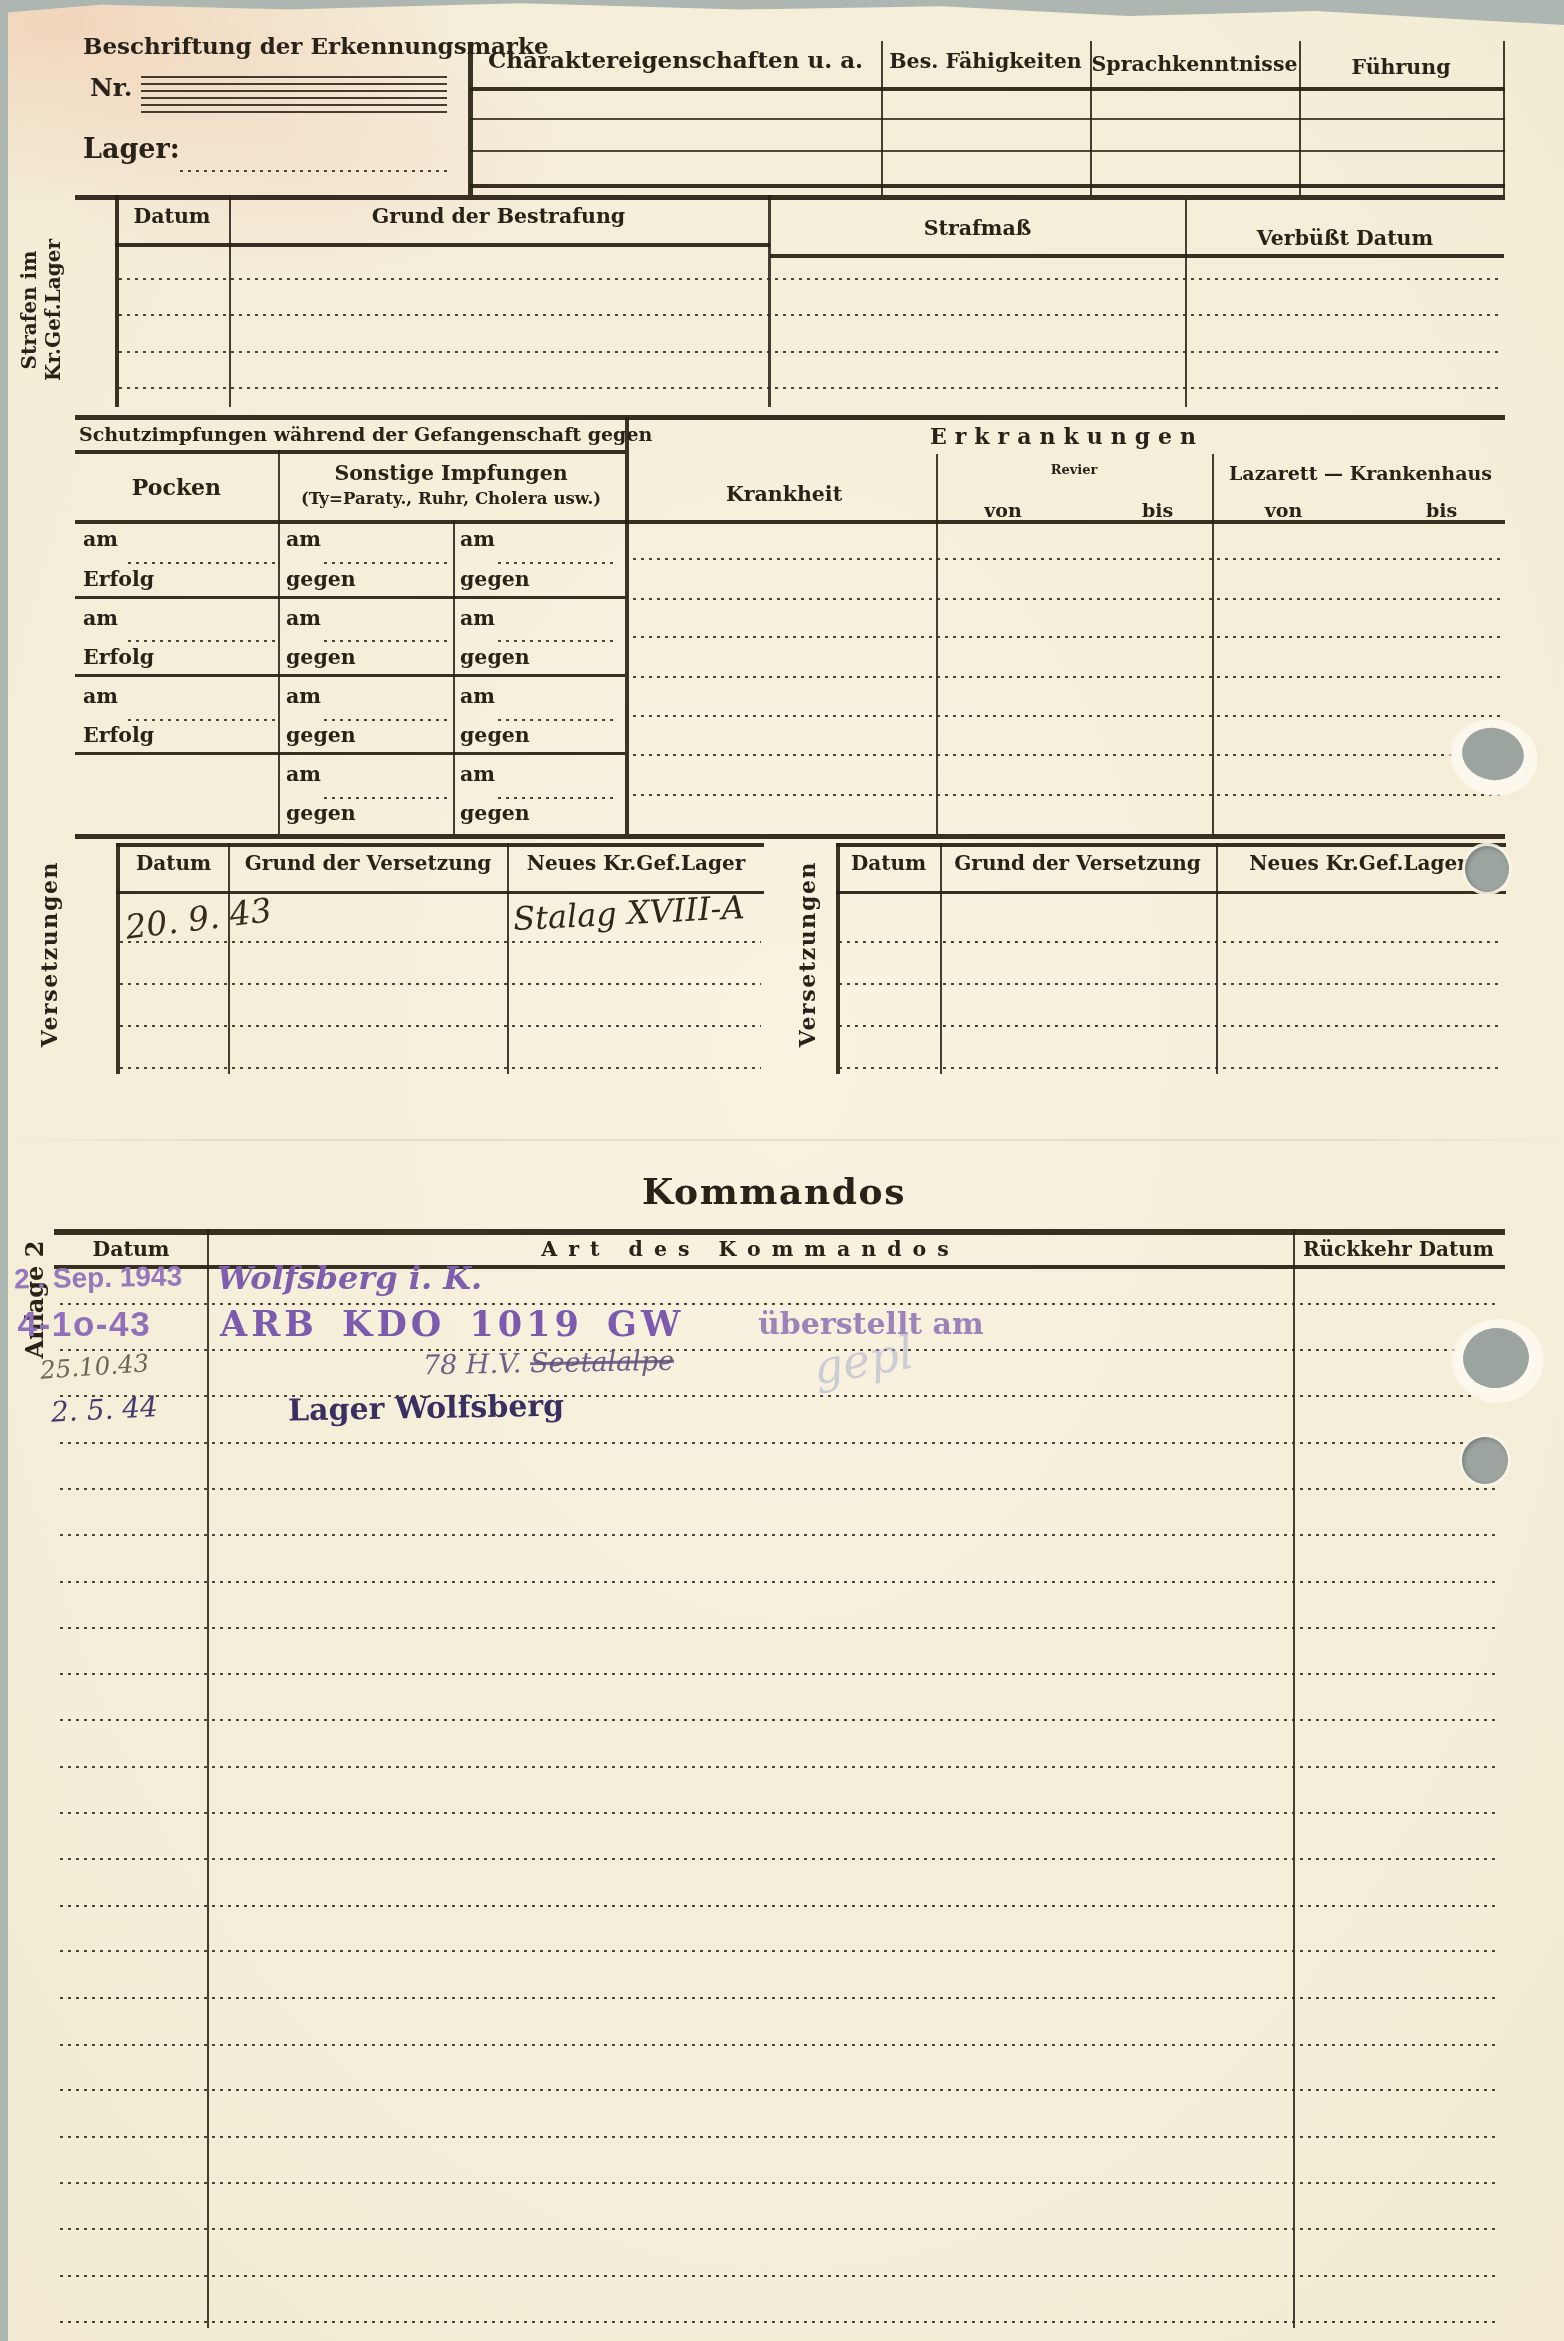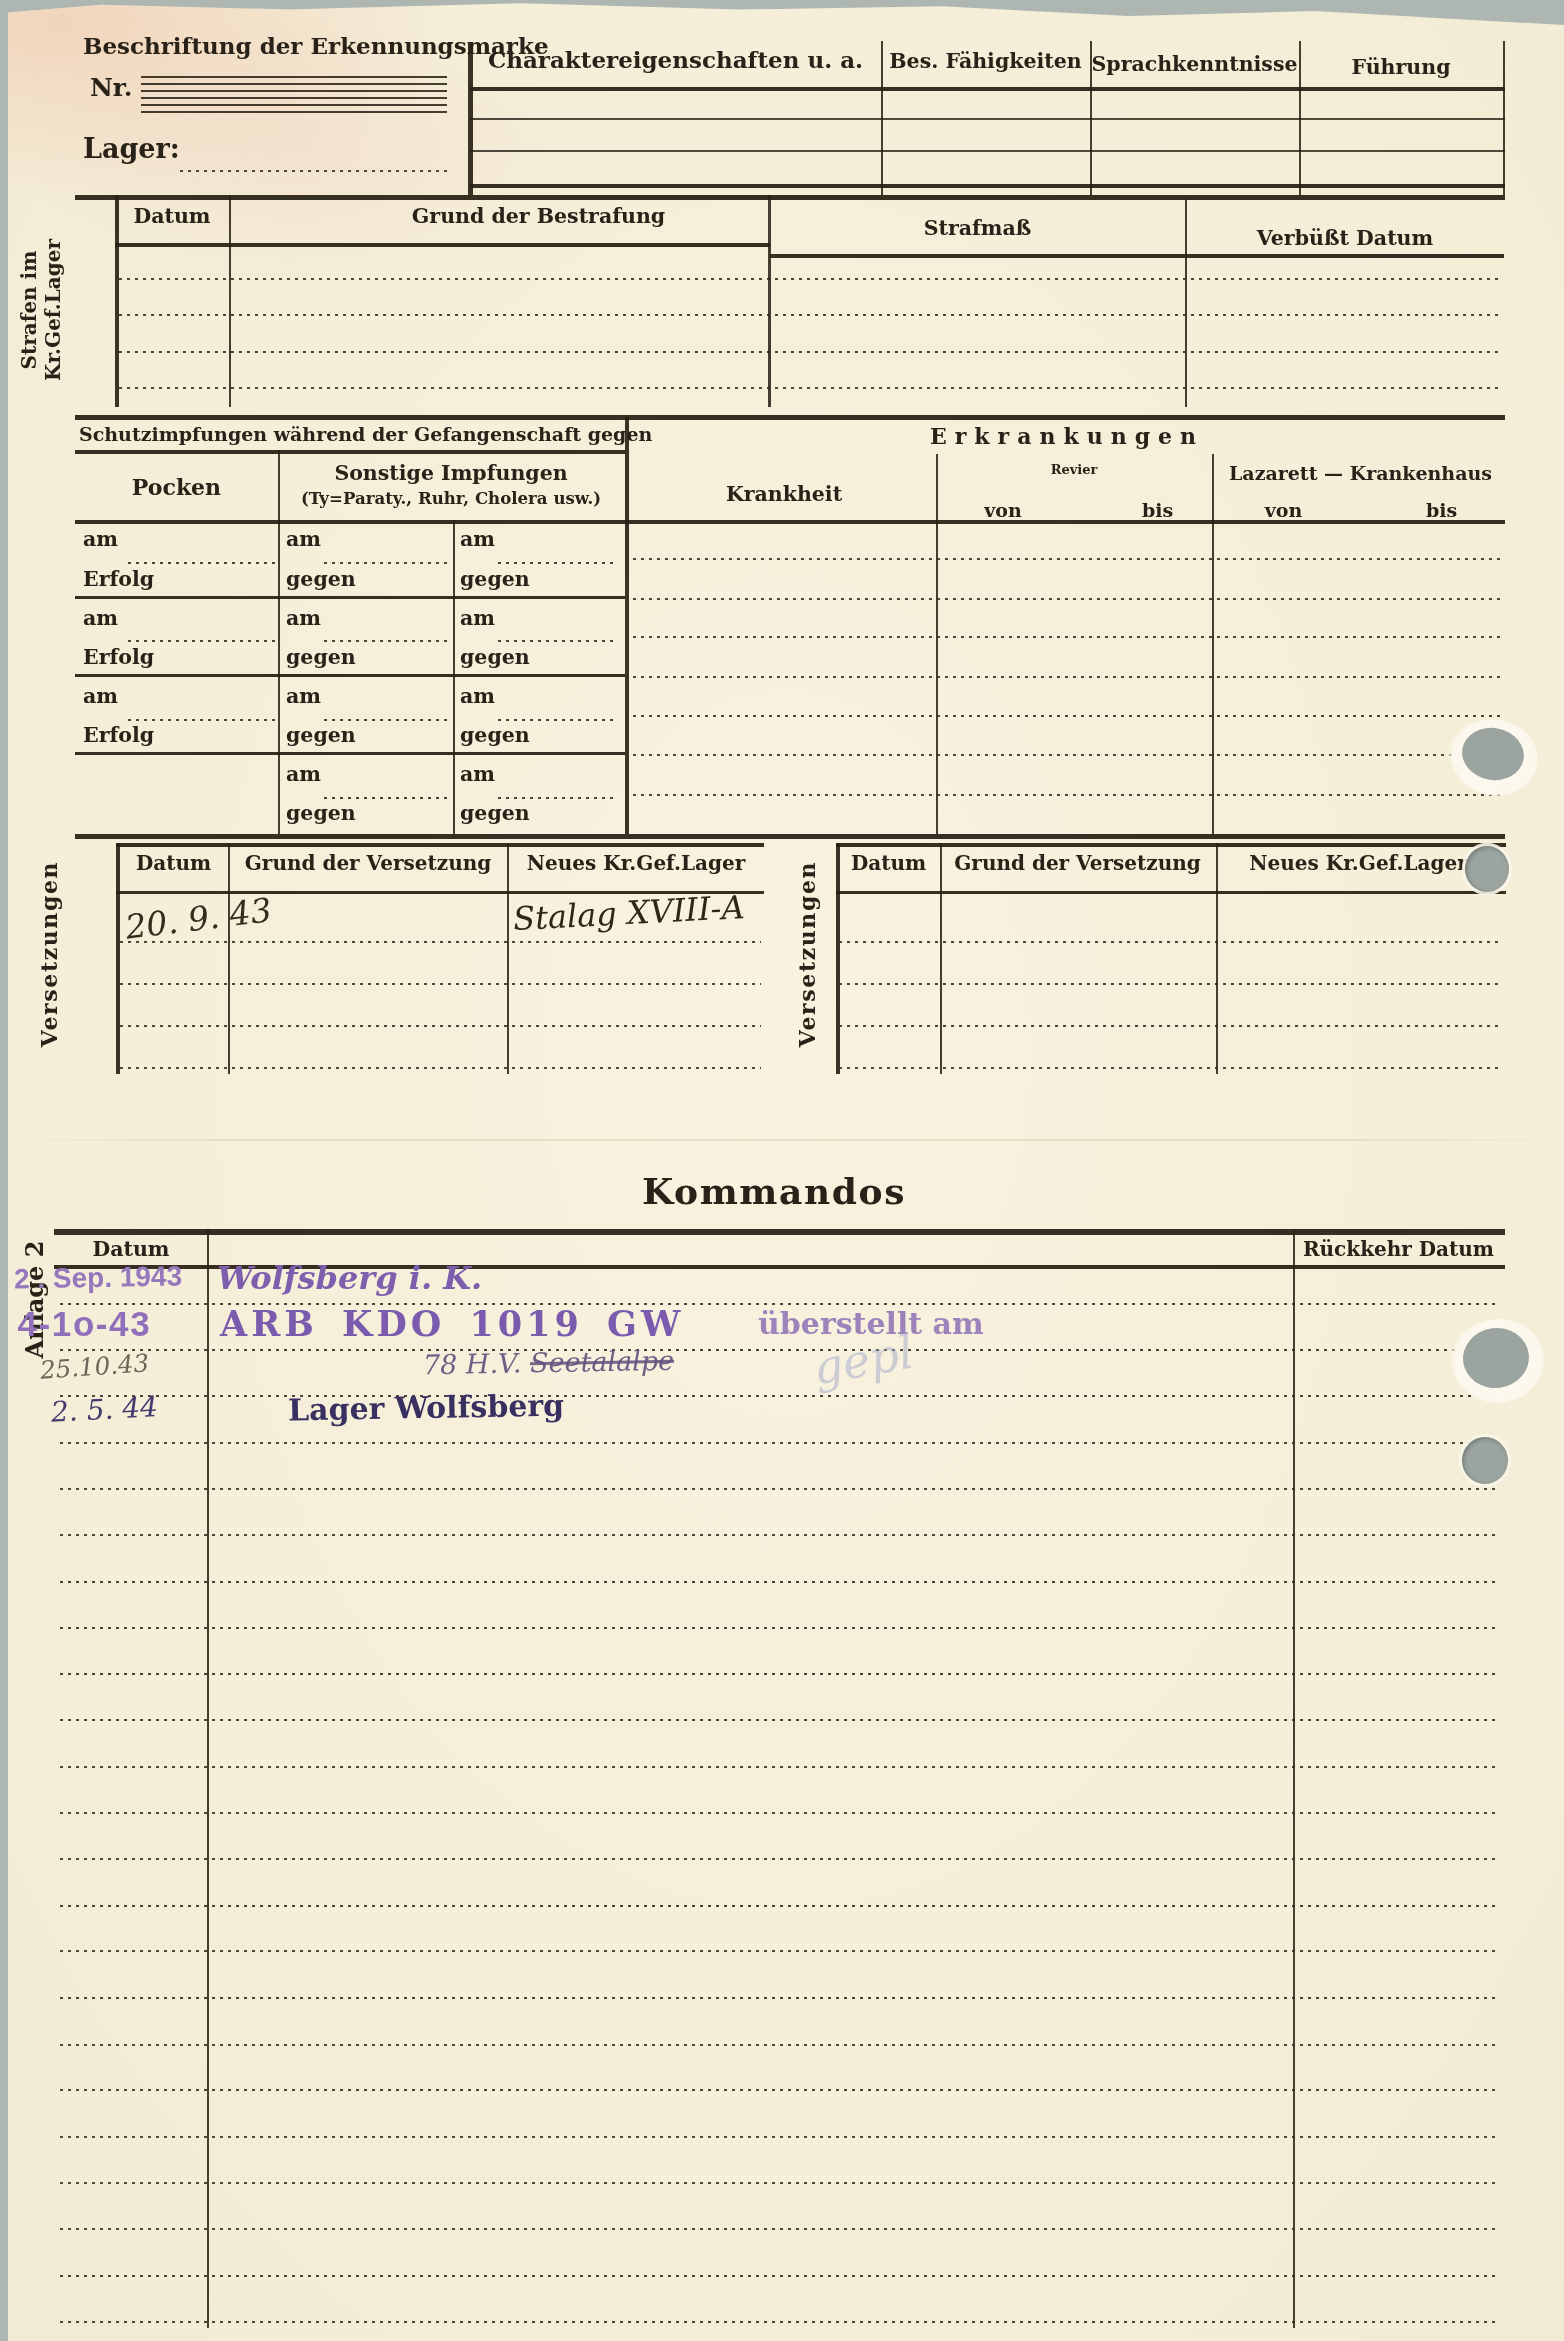--- a/index.html
+++ b/index.html
@@ -59,21 +59,21 @@
   <div class="th" style="left:462px;top:118px;width:1035px;"></div>
   <div class="th" style="left:462px;top:150px;width:1035px;"></div>
   <div class="bh" style="left:462px;top:184px;width:1035px;height:4px;"></div>
 
   <div class="bh" style="left:67px;top:195px;width:1430px;"></div>
   <div class="vlabel" style="left:-58px;top:286px;width:182px;font-size:20px;line-height:24px;">
     <div>Strafen im</div>
     <div>Kr.Gef.Lager</div>
   </div>
   <div class="lbl ctr" style="left:108px;top:204px;width:112px;font-size:20.5px;">Datum</div>
-  <div class="lbl ctr" style="left:221px;top:204px;width:539px;font-size:20.5px;padding-left:40px;">Grund der Bestrafung</div>
+  <div class="lbl ctr" style="left:221px;top:204px;width:539px;font-size:20.5px;">Grund der Bestrafung</div>
   <div class="lbl ctr" style="left:762px;top:216px;width:415px;font-size:20.5px;">Strafmaß</div>
   <div class="lbl ctr" style="left:1177px;top:226px;width:320px;font-size:20.5px;">Verbüßt Datum</div>
   <div class="bh" style="left:107px;top:243px;width:655px;height:4px;"></div>
   <div class="bh" style="left:762px;top:254px;width:734px;height:4px;"></div>
   <div class="bv" style="left:107px;top:195px;height:212px;width:4px;"></div>
   <div class="tv" style="left:221px;top:195px;height:212px;"></div>
   <div class="tv" style="left:760px;top:195px;height:212px;width:3.2px;"></div>
   <div class="tv" style="left:1177px;top:199px;height:208px;"></div>
 
   <div class="bh" style="left:67px;top:415px;width:1430px;"></div>
@@ -119,20 +119,21 @@
   <div class="lbl ctr" style="left:1210px;top:851px;width:281px;font-size:20px;">Neues Kr.Gef.Lager</div>
   <div class="bh" style="left:828px;top:891px;width:670px;height:3.2px;"></div>
   <div class="tv" style="left:932px;top:843px;height:231px;"></div>
   <div class="tv" style="left:1208px;top:843px;height:231px;"></div>
 
   <div class="crease" style="left:0;top:1139px;width:1556px;"></div>
 
   <div class="lbl ctr" style="left:0;top:1170px;width:1532px;font-size:36px;letter-spacing:1.6px;">Kommandos</div>
   <div class="bh" style="left:46px;top:1229px;width:1451px;height:5.5px;"></div>
   <div class="lbl ctr" style="left:47px;top:1237px;width:152px;font-size:20.5px;">Datum</div>
+  <div class="lbl ctr" style="left:201px;top:1237px;width:1083px;font-size:20.5px;letter-spacing:11px;">Art des Kommandos</div>
   <div class="lbl ctr" style="left:1287px;top:1237px;width:207px;font-size:20px;">Rückkehr Datum</div>
   <div class="bh" style="left:46px;top:1265px;width:1451px;height:4px;"></div>
   <div class="tv" style="left:199px;top:1229px;height:1099px;"></div>
   <div class="tv" style="left:1285px;top:1229px;height:1099px;"></div>
 
   <div class="vlabel" style="left:-53px;top:1285px;width:158px;font-size:24px;">Anlage 2</div>
 
   <div class="stamp sans" style="left:6.3px;top:1262px;font-size:28px;color:#9678bd;transform:rotate(-1deg);">2 . Sep. 1943</div>
   <div class="stamp" style="left:209px;top:1259px;font-size:32px;color:#7d5fae;font-style:italic;">Wolfsberg i. K.</div>
   <div class="stamp sans" style="left:9.5px;top:1304px;font-size:35px;color:#9070bb;letter-spacing:1.6px;">4-1o-43</div>

